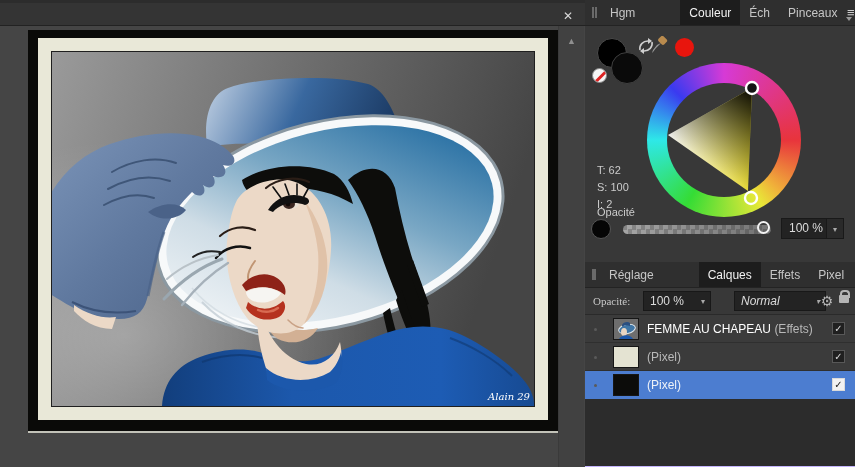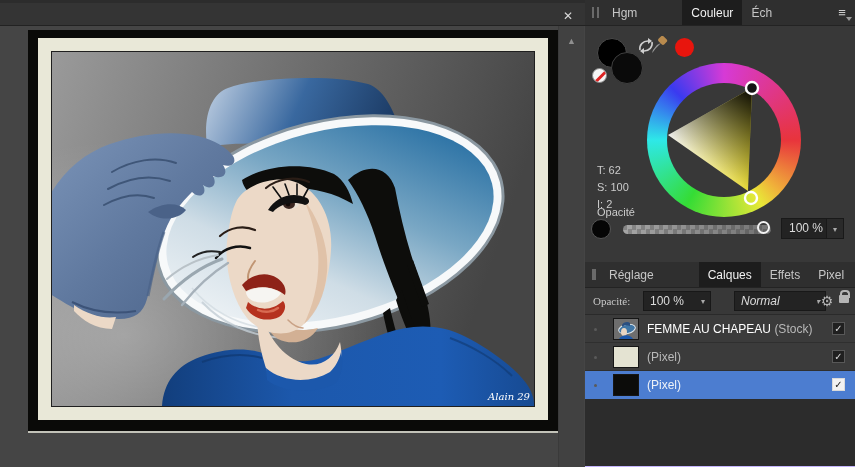--- a/index.html
+++ b/index.html
@@ -206,20 +206,21 @@
 
   <div class="side">
 
     <section>
       <div class="panel-header">
         <span class="grip"></span>
         <div class="tabs">
           <span class="tab">Hgm</span>
           <span class="tab active">Couleur</span>
           <span class="tab">Éch</span>
+          <span class="tab">Pinceaux</span>
         </div>
         <span class="panel-menu">≡</span>
       </div>
 
       <div class="color-body">
         <div class="swatch-back"></div>
         <div class="swatch-front"></div>
         <svg class="swap-icon" width="18" height="16" viewBox="0 0 18 16">
           <path d="M3,12 C2,7 6,3 11,3" fill="none" stroke="#cfcfcf" stroke-width="1.6"></path>
           <path d="M11,0 L15,3 L11,6 Z" fill="#cfcfcf"></path>
@@ -302,21 +303,21 @@
               <rect width="24" height="20" fill="#6e6e6e"></rect>
               <ellipse cx="13" cy="10" rx="9" ry="5" fill="#dfe7ec" transform="rotate(-12 13 10)"></ellipse>
               <ellipse cx="13" cy="10" rx="8" ry="4" fill="#3f76a6" transform="rotate(-12 13 10)"></ellipse>
               <path d="M8,6 C9,3 14,2 16,4 L16,7 C13,6 10,6 8,8 Z" fill="#2a4f80"></path>
               <ellipse cx="10" cy="13" rx="3" ry="4" fill="#e8d5c2"></ellipse>
               <path d="M5,20 C8,15 16,15 19,20 Z" fill="#1c58ac"></path>
             </svg>
           </div>
           <span class="layer-label">
             <b>FEMME AU CHAPEAU</b>
-            <span class="ltype">(Stock)</span>
+            <span class="ltype">(Effets)</span>
           </span>
           <span class="checkbox">✓</span>
         </div>
 
         <div class="layer-row">
           <span class="row-grip"></span>
           <div class="thumb cream"></div>
           <span class="layer-label">
             <span class="ltype">(Pixel)</span>
           </span>

